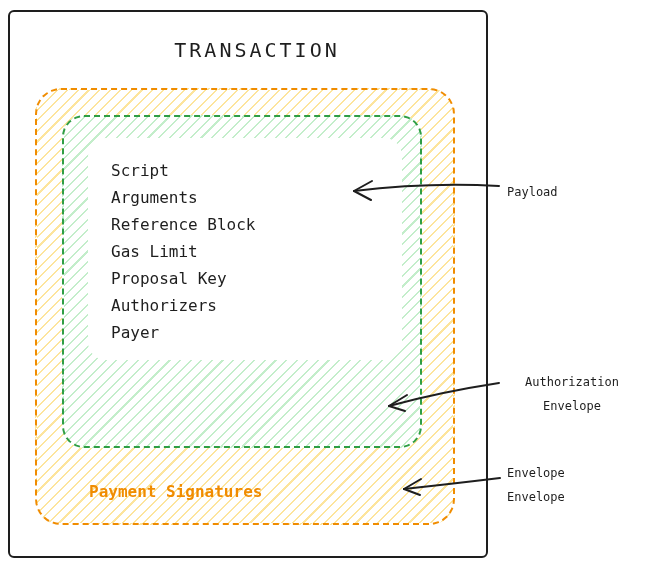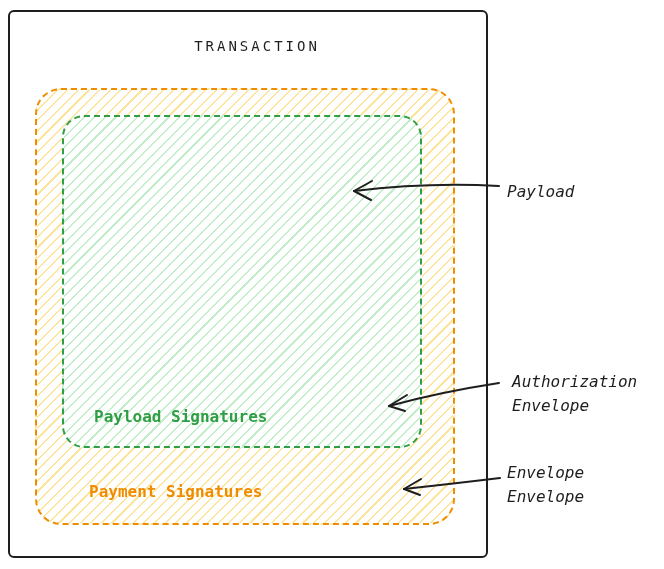--- a/index.html
+++ b/index.html
@@ -22,21 +22,21 @@
     left: 8px; top: 10px;
     width: 476px; height: 544px;
     border: 2px solid #1e1e1e;
     border-radius: 6px;
     background: #ffffff;
   }
   .title {
     position: absolute;
     top: 26px; left: 0; right: 0;
     text-align: center;
-    font-size: 14px;
+    font-size: 20px;
     letter-spacing: 3px;
     font-weight: 500;
     margin-left: 18px;
   }
   
   .payment-envelope {
     position: absolute;
     left: 25px; top: 76px;
     width: 416px; height: 433px;
     border: 2px dashed #f08c00;
@@ -89,27 +89,26 @@
     position: absolute;
     left: 52px; bottom: 22px;
     font-size: 16px;
     font-weight: 700;
     color: #f08c00;
     white-space: nowrap;
   }
   
   .annotation {
     position: absolute;
-    font-size: 16px;
+    font-size: 12px;
     line-height: 24px;
     white-space: nowrap;
-    font-style: italic;
   }
   .ann-payload { left: 507px; top: 180px; }
-  .ann-auth    { left: 512px; top: 370px; }
+  .ann-auth    { left: 525px; top: 370px; text-align: center; }
   .ann-payment { left: 507px; top: 461px; }
   
   .arrows {
     position: absolute;
     left: 0; top: 0;
     width: 664px; height: 569px;
     pointer-events: none;
   }
   .arrows path {
     fill: none;
@@ -124,22 +123,30 @@
 
 <div class="canvas">
 
   <div class="transaction-box">
     <div class="title">TRANSACTION</div>
 
     <div class="payment-envelope">
 
       <div class="auth-envelope">
 
+        <div class="payload-box">
+          <div class="payload-field">Script</div>
+          <div class="payload-field">Arguments</div>
+          <div class="payload-field">Reference Block</div>
+          <div class="payload-field">Gas Limit</div>
+          <div class="payload-field">Proposal Key</div>
+          <div class="payload-field">Authorizers</div>
+          <div class="payload-field">Payer</div>
+        </div>
 
-        <div class="payload-sig-label">Payload Signatures</div>
       </div>
 
       <div class="envelope-sig-label">Payment Signatures</div>
     </div>
   </div>
 
   <svg class="arrows" viewBox="0 0 664 569" xmlns="http://www.w3.org/2000/svg">
     <g>
       <path d="M 499 186 Q 428 182 354 191"></path>
       <path d="M 354 191 L 372 181"></path>

